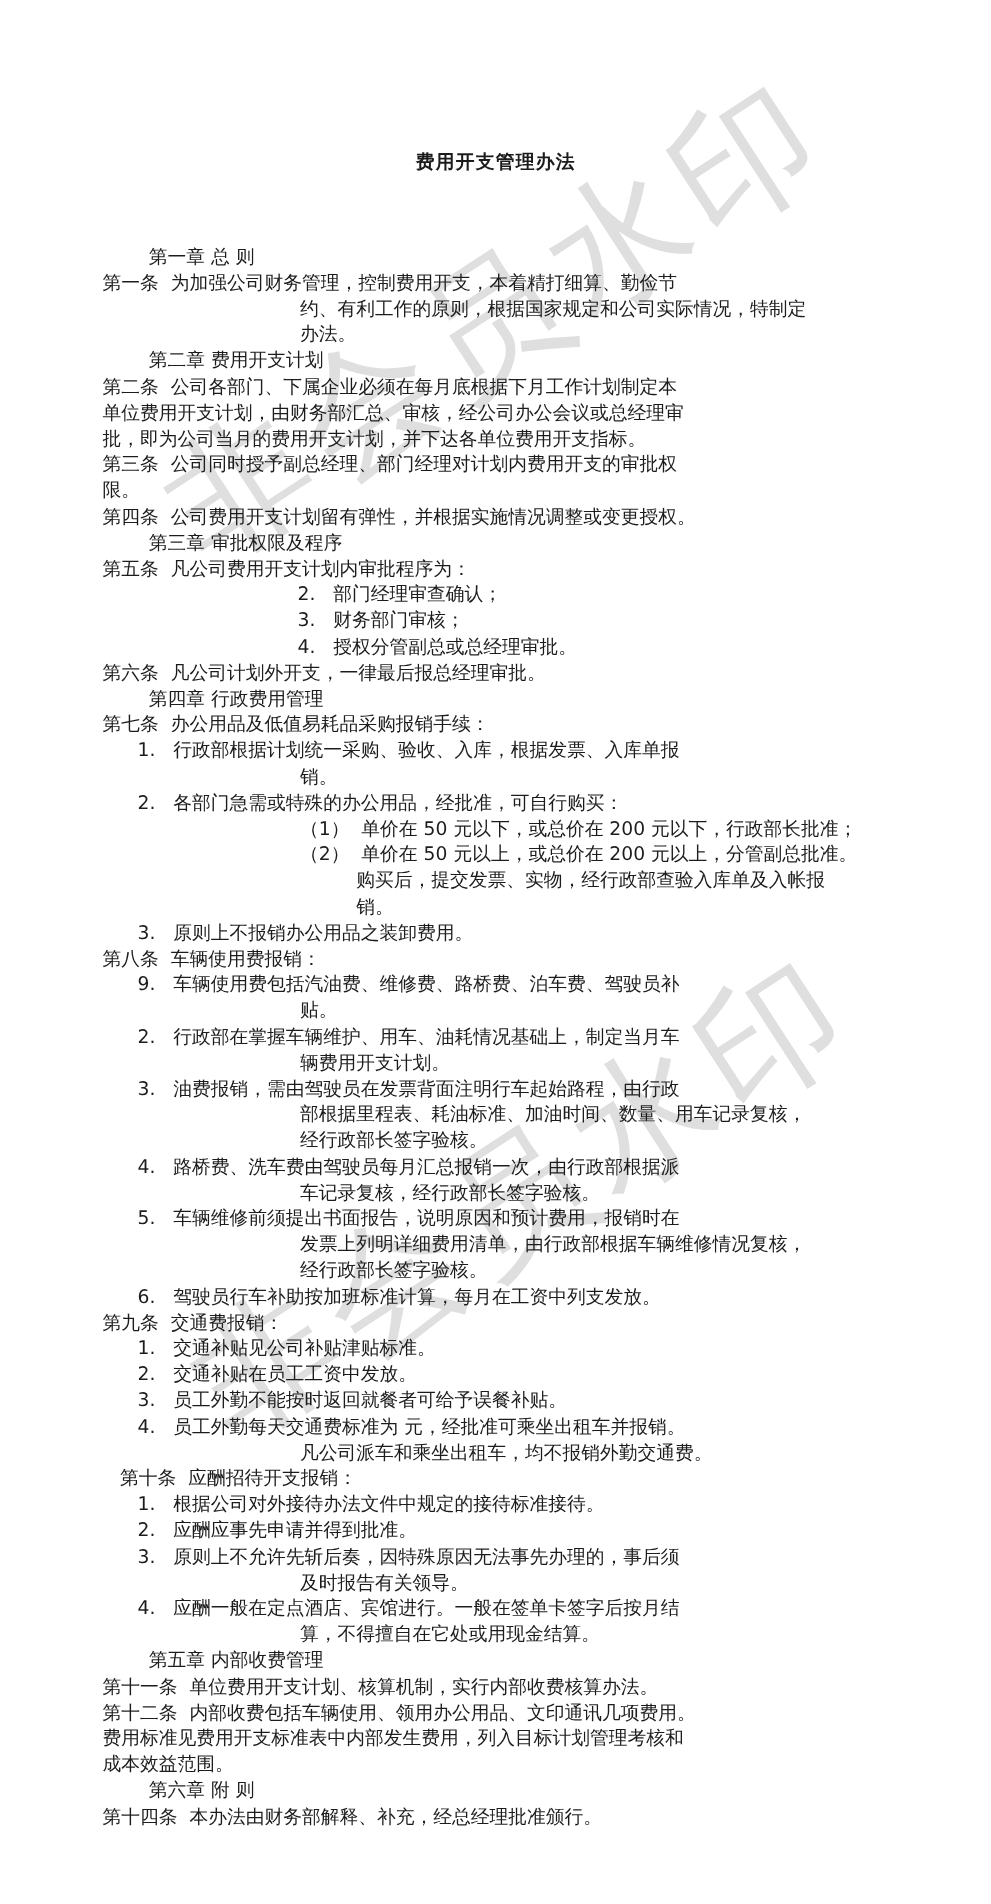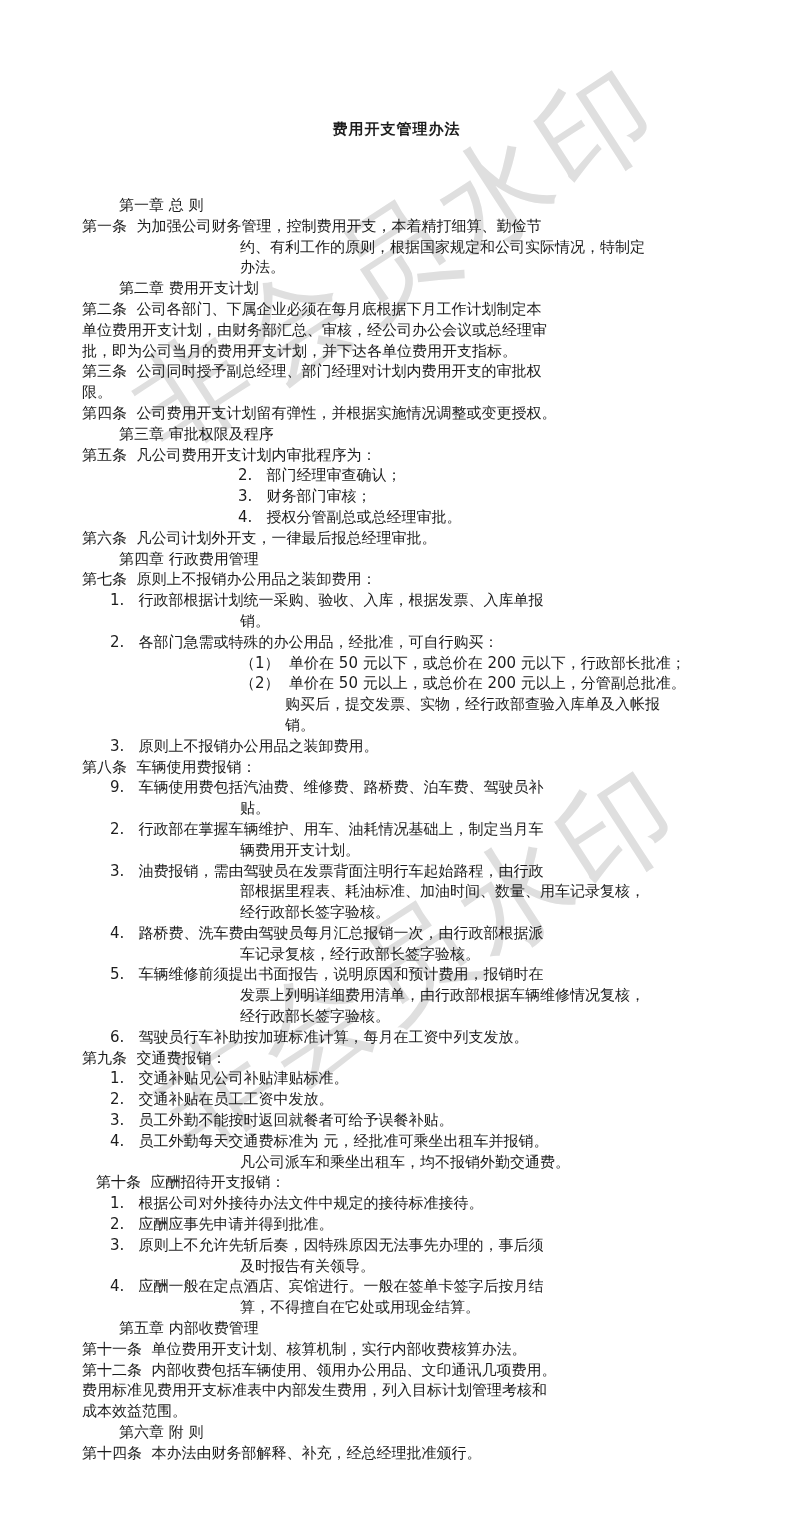--- a/index.html
+++ b/index.html
@@ -83,21 +83,21 @@
       <div class="line ind-article">第三条  公司同时授予副总经理、部门经理对计划内费用开支的审批权</div>
       <div class="line ind-article">限。</div>
       <div class="line ind-article">第四条  公司费用开支计划留有弹性，并根据实施情况调整或变更授权。</div>
       <div class="line ind-chapter">第三章 审批权限及程序</div>
       <div class="line ind-article">第五条  凡公司费用开支计划内审批程序为：</div>
       <div class="line ind-lista">2.   部门经理审查确认；</div>
       <div class="line ind-lista">3.   财务部门审核；</div>
       <div class="line ind-lista">4.   授权分管副总或总经理审批。</div>
       <div class="line ind-article">第六条  凡公司计划外开支，一律最后报总经理审批。</div>
       <div class="line ind-chapter">第四章 行政费用管理</div>
-      <div class="line ind-article">第七条  原则上不报销办公用品之装卸费用：</div>
+      <div class="line ind-article">第七条  办公用品及低值易耗品采购报销手续：</div>
       <div class="line ind-listb">1.   行政部根据计划统一采购、验收、入库，根据发票、入库单报</div>
       <div class="line ind-listcont">销。</div>
       <div class="line ind-listb">2.   各部门急需或特殊的办公用品，经批准，可自行购买：</div>
       <div class="line ind-sub">（1）  单价在 50 元以下，或总价在 200 元以下，行政部长批准；</div>
       <div class="line ind-sub">（2）  单价在 50 元以上，或总价在 200 元以上，分管副总批准。</div>
       <div class="line ind-subcont">购买后，提交发票、实物，经行政部查验入库单及入帐报</div>
       <div class="line ind-subcont">销。</div>
       <div class="line ind-listb">3.   原则上不报销办公用品之装卸费用。</div>
       <div class="line ind-article">第八条  车辆使用费报销：</div>
       <div class="line ind-listb">9.   车辆使用费包括汽油费、维修费、路桥费、泊车费、驾驶员补</div>

